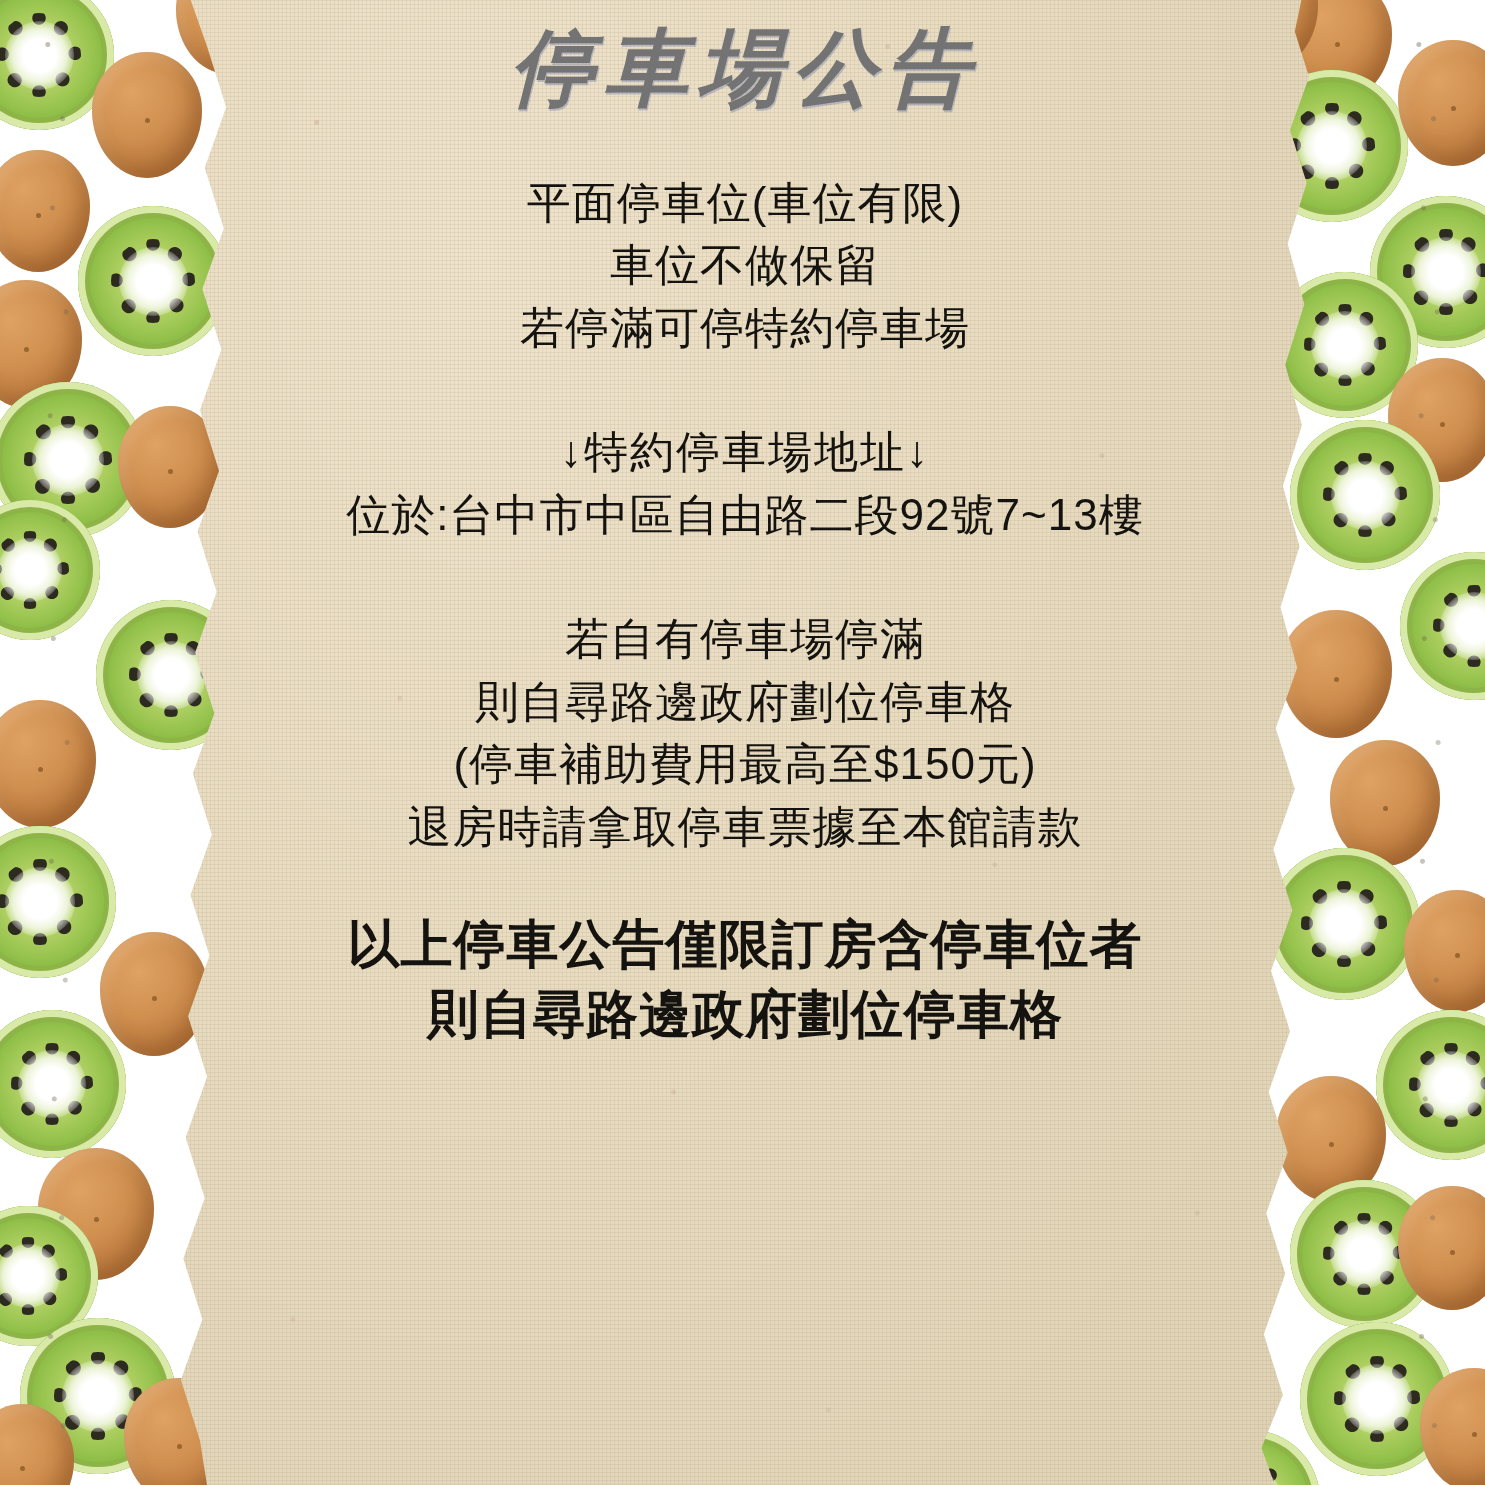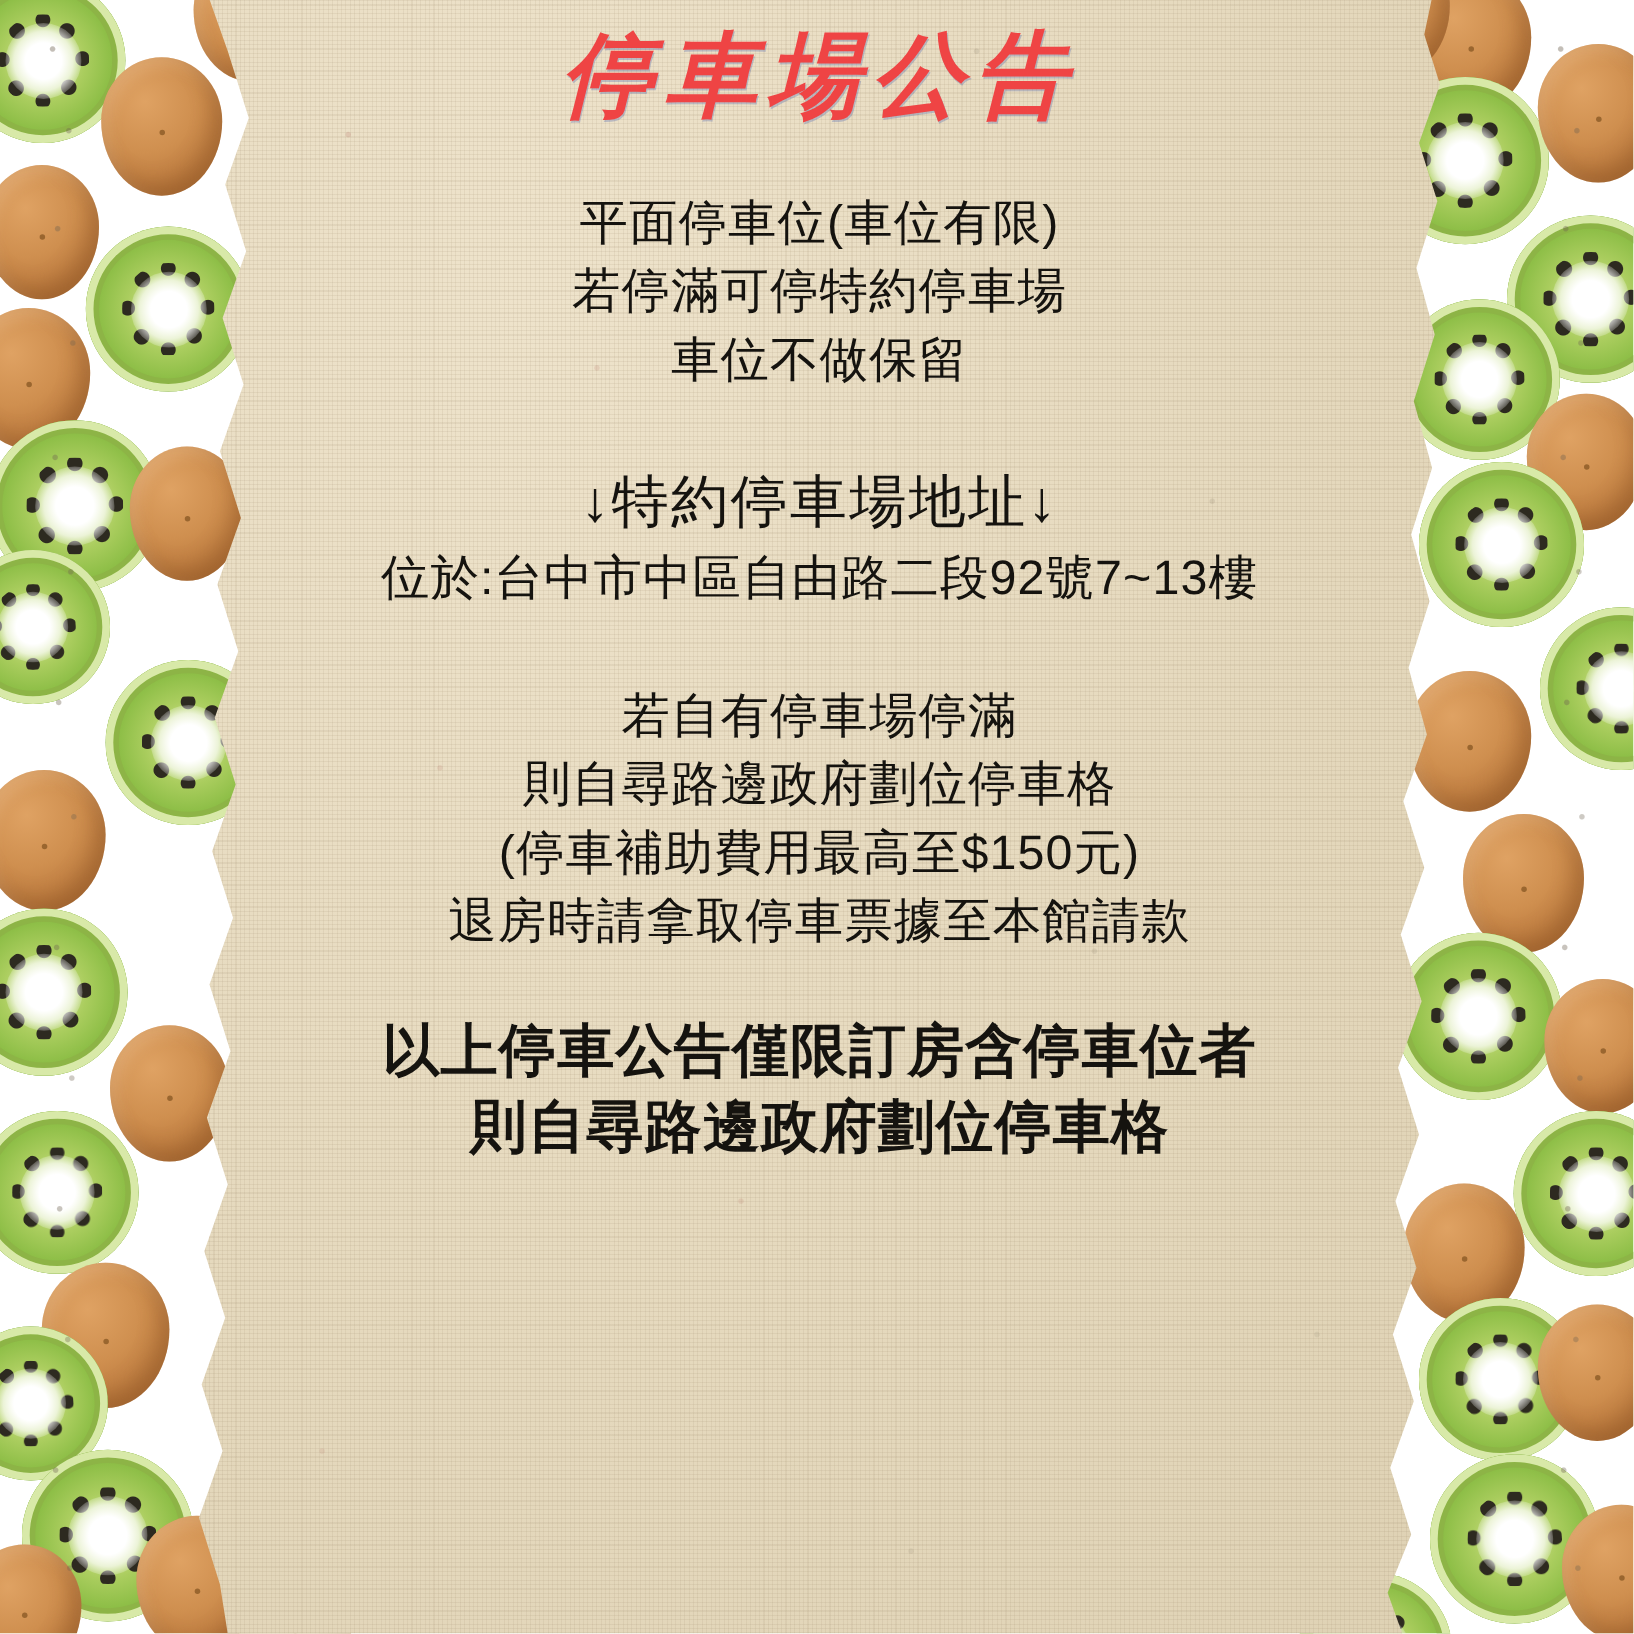--- a/index.html
+++ b/index.html
@@ -161,21 +161,21 @@
     height: 1485px;
     text-align: center;
     color: #15130f;
   }
   .title {
     font-family: "DejaVu Sans", sans-serif;
     font-size: 84px;
     line-height: 1;
     font-weight: 700;
     font-style: italic;
-    color: #ef4444;
+    color: #737373;
     letter-spacing: 10px;
     padding-top: 26px;
     text-shadow: 1px 2px 0 rgba(40,70,170,.25);
   }
   .lead {
     margin-top: 34px;
     font-size: 48px;
     line-height: 1.30;
     letter-spacing: 1px;
   }
@@ -186,21 +186,21 @@
     font-size: 44px;
     line-height: 1.42;
     letter-spacing: 1px;
   }
   .gap-lg { height: 62px; }
   .heading {
     font-weight: 700;
     font-size: 46px;
   }
   .arrows {
-    font-size: 52px;
+    font-size: 44px;
     letter-spacing: 2px;
   }
   .footer {
     margin-top: 52px;
     font-weight: 700;
     font-size: 52px;
     line-height: 1.34;
     letter-spacing: 1px;
   }
 </style>
@@ -264,22 +264,22 @@
 
   <div class="content">
 
     <div class="title">停車場公告</div>
 
 
     <div class="gap-lg"></div>
 
     <div class="block">
       <div>平面停車位(車位有限)</div>
+      <div>車位不做保留</div>
       <div>若停滿可停特約停車場</div>
-      <div>車位不做保留</div>
     </div>
 
     <div class="gap-lg"></div>
 
     <div class="block">
       <div class="arrows">↓特約停車場地址↓</div>
       <div>位於:台中市中區自由路二段92號7~13樓</div>
     </div>
 
     <div class="gap-lg"></div>

